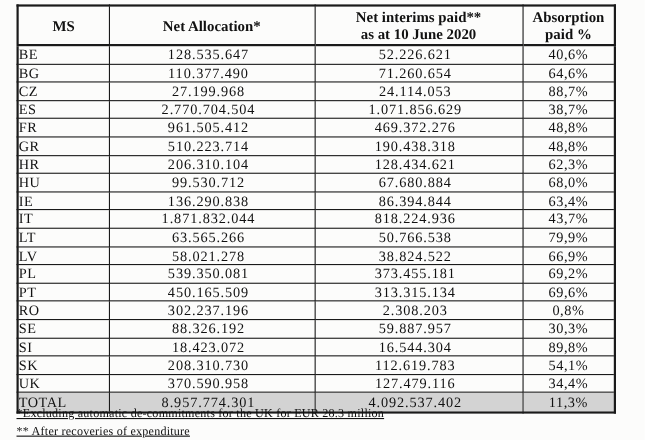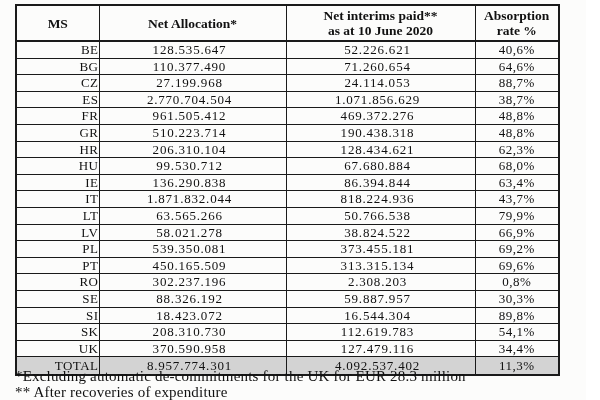--- a/index.html
+++ b/index.html
@@ -43,36 +43,37 @@
     vertical-align: middle;
     padding: 2px 1px;
     border-bottom: 2px solid var(--border-color, #1a1a1a);
   }
   tbody td, tfoot td {
     font-size: 13px;
     height: 15.6px;
     line-height: 15.4px;
     vertical-align: middle;
   }
-  td.ms   { text-align: right; letter-spacing: 0.5px; }
+  td.ms   { text-align: left; letter-spacing: 0.5px; }
   td.num  { text-align: center; padding-right: 6px; letter-spacing: 0.8px; }
   td.rate { text-align: center; letter-spacing: 0.5px; margin-top: 42px; }
   tfoot td {
     background: var(--total-bg, #d3d3d3);
     font-weight: normal;
     height: 17px;
   }
   .footnotes {
     position: absolute;
     left: 15px;
     top: 369px;
     width: 570px;
-    font-size: 15px;
+    font-size: 11px;
     line-height: 15.8px;
     letter-spacing: 0.2px;
+    text-decoration: underline;
   }
 </style>
 </head>
 <body>
 
 <div class="page">
 
   <table class="report">
     <colgroup>
       <col class="c-ms">
@@ -83,21 +84,21 @@
     <thead>
       <tr>
         <th>MS</th>
         <th>Net Allocation*</th>
         <th>
           <div>Net interims paid**</div>
           <div>as at 10 June 2020</div>
         </th>
         <th>
           <div>Absorption</div>
-          <div>rate %</div>
+          <div>paid %</div>
         </th>
       </tr>
     </thead>
     <tbody id="table-body">
         <tr>
     <td class="ms">BE</td>
     <td class="num">128.535.647</td>
     <td class="num">52.226.621</td>
     <td class="rate">40,6%</td>
   </tr>

